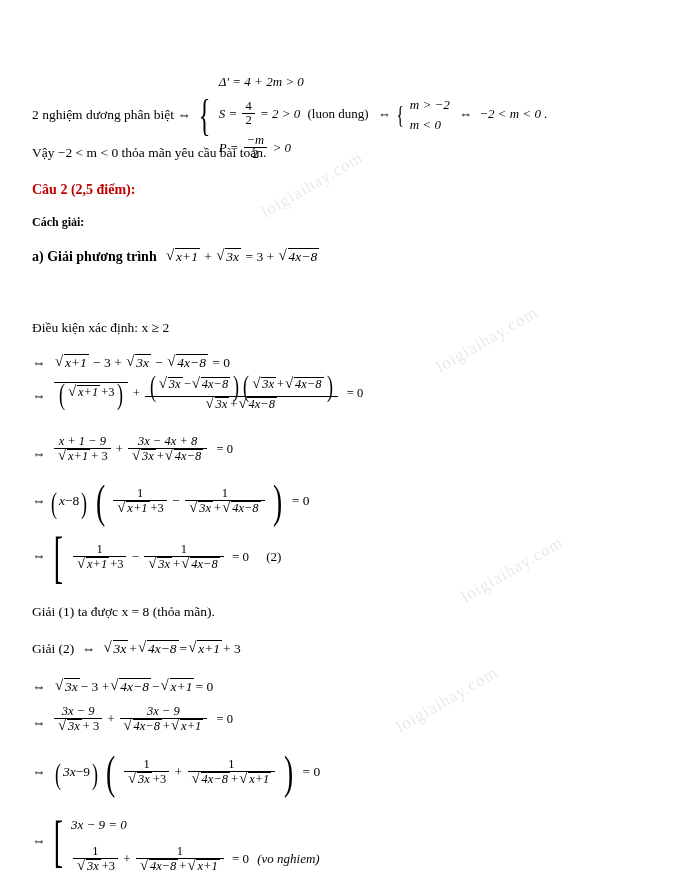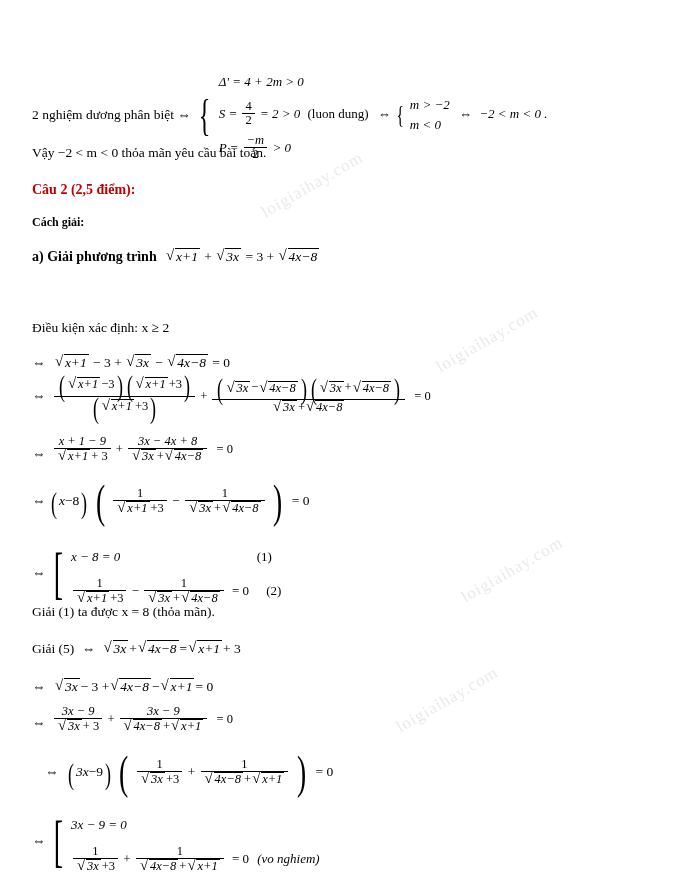--- a/index.html
+++ b/index.html
@@ -198,23 +198,20 @@
       <span class="sqrt"><span class="rad">4x−8</span></span>
       <span class="up">= 0</span>
     </span>
   </div>
 
   <div class="line" style="left:32px; top:388px;">
     <span class="up">⇔</span>
   </div>
   <div class="line" style="left:52px; top:376px; font-size:12.5px;">
     <span class="frac">
-      <span class="num m">
-        <span class="paren-big">(</span><span class="sqrt"><span class="rad">x+1</span></span><span class="up">−3</span><span class="paren-big">)</span><span class="paren-big">(</span><span class="sqrt"><span class="rad">x+1</span></span><span class="up">+3</span><span class="paren-big">)</span>
-      </span>
       <span class="den m">
         <span class="paren-big">(</span><span class="sqrt"><span class="rad">x+1</span></span><span class="up">+3</span><span class="paren-big">)</span>
       </span>
     </span>
     <span class="up">+</span>
     <span class="frac">
       <span class="num m">
         <span class="paren-big">(</span><span class="sqrt"><span class="rad">3x</span></span><span class="up">−</span><span class="sqrt"><span class="rad">4x−8</span></span><span class="paren-big">)</span><span class="paren-big">(</span><span class="sqrt"><span class="rad">3x</span></span><span class="up">+</span><span class="sqrt"><span class="rad">4x−8</span></span><span class="paren-big">)</span>
       </span>
       <span class="den m">
@@ -261,44 +258,39 @@
       <span class="paren-big" style="font-size:46px;">)</span>
       <span class="up" style="margin-left:3px;">= 0</span>
     </span>
   </div>
 
   <div class="line" style="left:32px; top:540px;">
     <span class="up">⇔</span>
     <span class="bracket" style="font-size:56px;">[</span>
     <span class="stack" style="line-height:2.6;">
       <span class="sysrow m">
-        <span>x − 8 = 0</span>
-        <span class="up" style="display:inline-block; width:130px;"></span>
-        <span class="up">(1)</span>
-      </span>
-      <span class="sysrow m">
         <span class="frac">
           <span class="num up">1</span>
           <span class="den m"><span class="sqrt"><span class="rad">x+1</span></span><span class="up">+3</span></span>
         </span>
         <span class="up">−</span>
         <span class="frac">
           <span class="num up">1</span>
           <span class="den m"><span class="sqrt"><span class="rad">3x</span></span><span class="up">+</span><span class="sqrt"><span class="rad">4x−8</span></span></span>
         </span>
         <span class="up" style="margin-left:3px;">= 0</span>
         <span class="up" style="margin-left:14px;">(2)</span>
       </span>
     </span>
   </div>
 
   <div class="line" style="left:32px; top:604px;">Giải (1) ta được x = 8 (thỏa mãn).</div>
 
   <div class="line" style="left:32px; top:640px;">
-    <span>Giải (5)</span>
+    <span>Giải (2)</span>
     <span class="up" style="margin-left:4px;">⇔</span>
     <span class="m" style="margin-left:4px;">
       <span class="sqrt"><span class="rad">3x</span></span><span class="up">+</span><span class="sqrt"><span class="rad">4x−8</span></span><span class="up">=</span><span class="sqrt"><span class="rad">x+1</span></span><span class="up">+ 3</span>
     </span>
   </div>
 
   <div class="line" style="left:32px; top:678px;">
     <span class="up">⇔</span>
     <span class="m" style="margin-left:5px;">
       <span class="sqrt"><span class="rad">3x</span></span><span class="up">− 3 +</span><span class="sqrt"><span class="rad">4x−8</span></span><span class="up">−</span><span class="sqrt"><span class="rad">x+1</span></span><span class="up">= 0</span>
@@ -318,21 +310,21 @@
     <span class="up">+</span>
     <span class="frac">
       <span class="num m">3x − 9</span>
       <span class="den m">
         <span class="sqrt"><span class="rad">4x−8</span></span><span class="up">+</span><span class="sqrt"><span class="rad">x+1</span></span>
       </span>
     </span>
     <span class="up" style="margin-left:4px;">= 0</span>
   </div>
 
-  <div class="line" style="left:45px; top:757px;">
+  <div class="line" style="left:32px; top:757px;">
     <span class="up">⇔</span>
     <span class="m" style="margin-left:4px;">
       <span class="paren-big">(</span><span>3x</span><span class="up">−9</span><span class="paren-big">)</span>
       <span class="paren-big" style="font-size:46px;">(</span>
       <span class="frac">
         <span class="num up">1</span>
         <span class="den m"><span class="sqrt"><span class="rad">3x</span></span><span class="up">+3</span></span>
       </span>
       <span class="up">+</span>
       <span class="frac">

